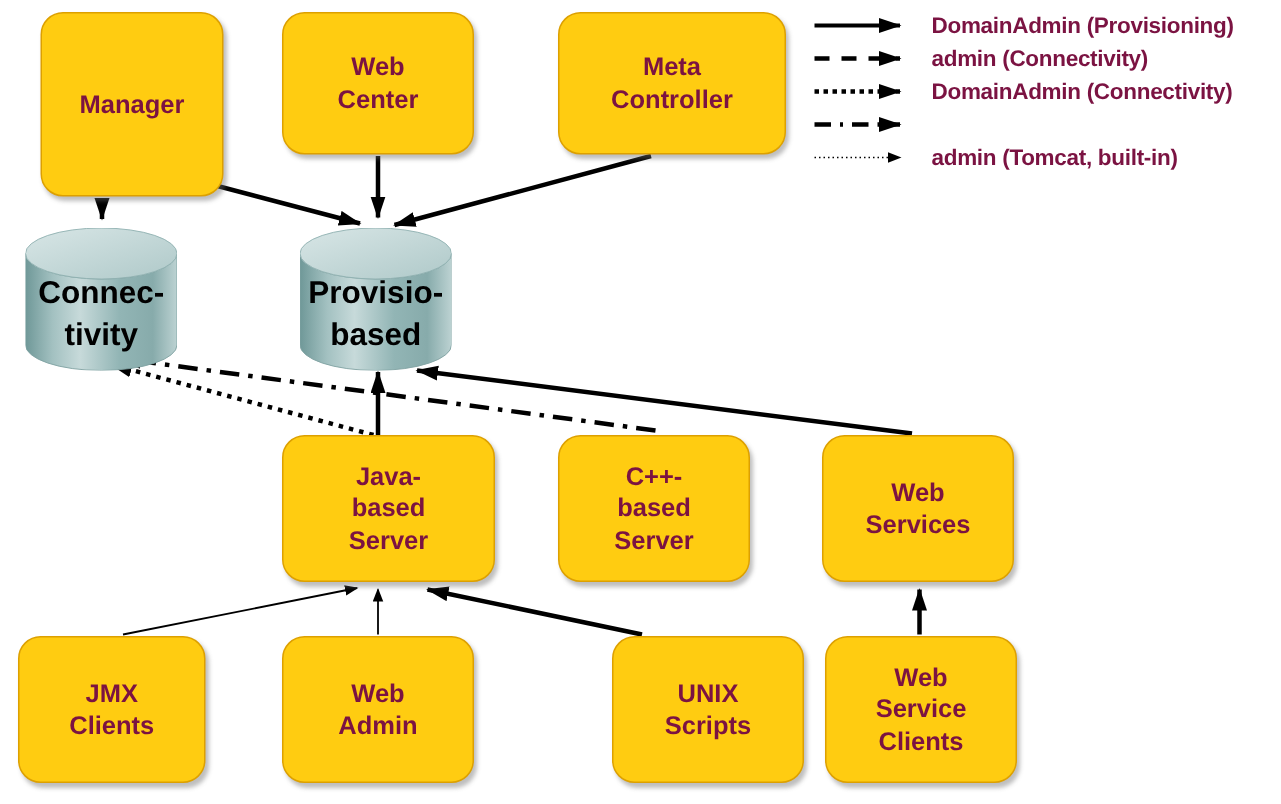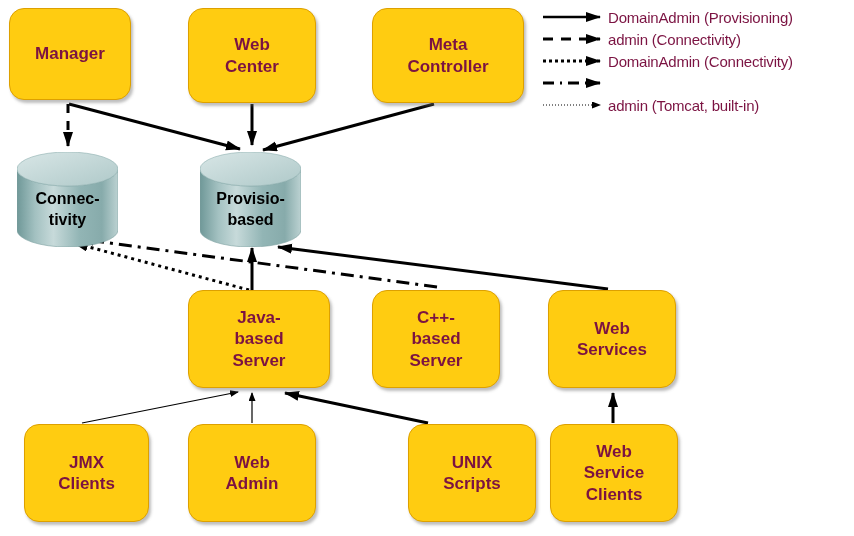--- a/index.html
+++ b/index.html
@@ -16,48 +16,48 @@
   .node{
     position:absolute;display:flex;align-items:center;justify-content:center;
     background:var(--node_fill,#FFCC11);
     border:1px solid var(--node_border,#DDA000);
     border-radius:15px;
     box-shadow:2px 3px 3px rgba(110,110,110,.45);
     color:var(--node_text,#7B1342);
     font-weight:bold;font-size:17px;line-height:1.25;text-align:center;
     white-space:pre-line;
   }
-  .mgr{left:9px;top:8px;width:122px;height:92px;}
+  .mgr{left:27px;top:8px;width:122px;height:123px;}
   .wct{left:188px;top:8px;width:128px;height:95px;}
   .mct{left:372px;top:8px;width:152px;height:95px;}
   .jsv{left:188px;top:290px;width:142px;height:98px;}
   .csv{left:372px;top:290px;width:128px;height:98px;}
   .wsv{left:548px;top:290px;width:128px;height:98px;}
-  .jmx{left:24px;top:424px;width:125px;height:98px;}
+  .jmx{left:12px;top:424px;width:125px;height:98px;}
   .wad{left:188px;top:424px;width:128px;height:98px;}
   .uxs{left:372px;top:424px;width:128px;height:98px;margin-left:36px;}
   .wsc{left:550px;top:424px;width:128px;height:98px;}
 
   .cyl{position:absolute;width:101px;height:95px;}
   .cyl-conn{left:17px;top:152px;}
   .cyl-prov{left:200px;top:152px;}
   .cyl svg{position:absolute;inset:0;width:100%;height:100%;}
   .cyl .cyl-label{
     position:absolute;inset:0;display:flex;align-items:center;justify-content:center;
-    padding-top:20px;color:#000;font-weight:bold;font-size:16px;line-height:1.3;
+    padding-top:20px;color:#000;font-weight:bold;font-size:21px;line-height:1.3;
     text-align:center;white-space:pre-line;
   }
 
   .legend{position:absolute;left:542px;top:6px;width:310px;}
   .legend-row{display:flex;align-items:center;height:22px;}
   .legend-row svg{width:64px;height:14px;flex:0 0 64px;}
   .legend-row svg line{stroke:var(--arrow,#000);}
   .legend-row .lbl{
-    margin-left:2px;color:var(--legend_text,#7B1342);
-    font-weight:normal;font-size:15px;white-space:nowrap;letter-spacing:-.2px;
+    margin-left:15px;color:var(--legend_text,#7B1342);
+    font-weight:bold;font-size:15px;white-space:nowrap;letter-spacing:-.2px;
   }
 </style>
 </head>
 <body>
 
 <div class="stage">
 
   <svg class="wires" viewBox="0 0 854 536">
     <defs>
       <marker id="ah" markerUnits="userSpaceOnUse" markerWidth="17" markerHeight="12" refX="14" refY="5" orient="auto">

